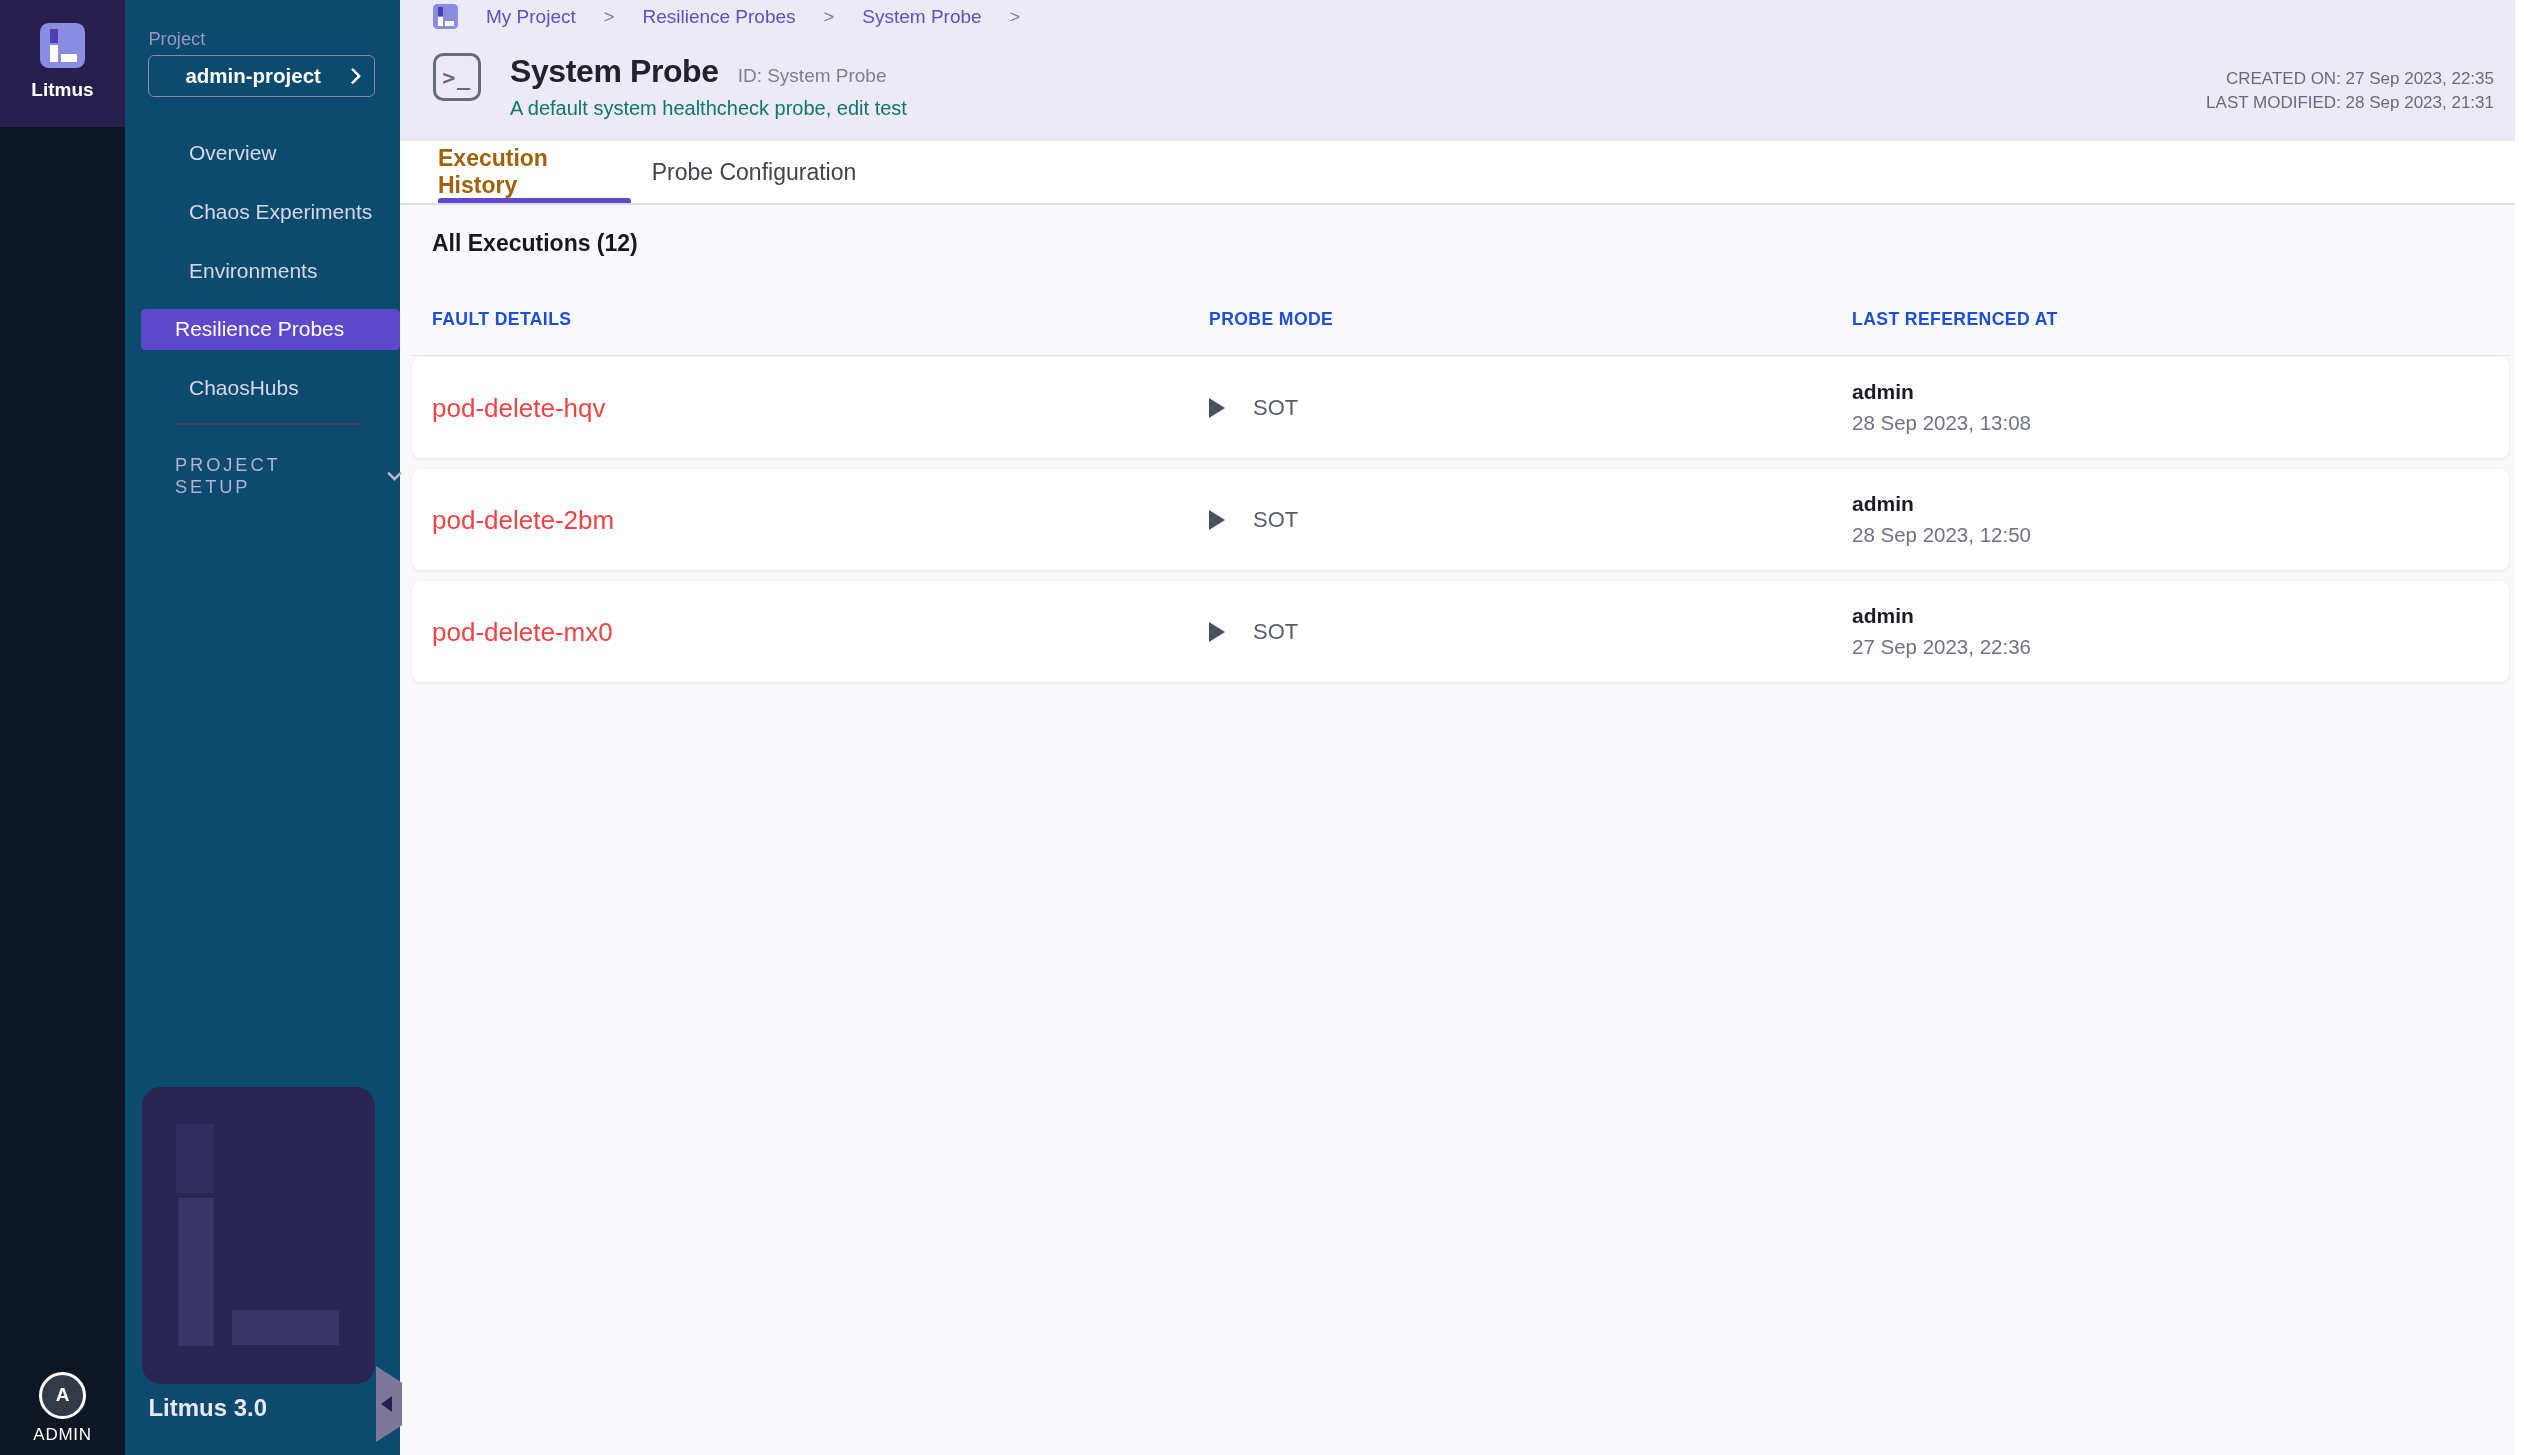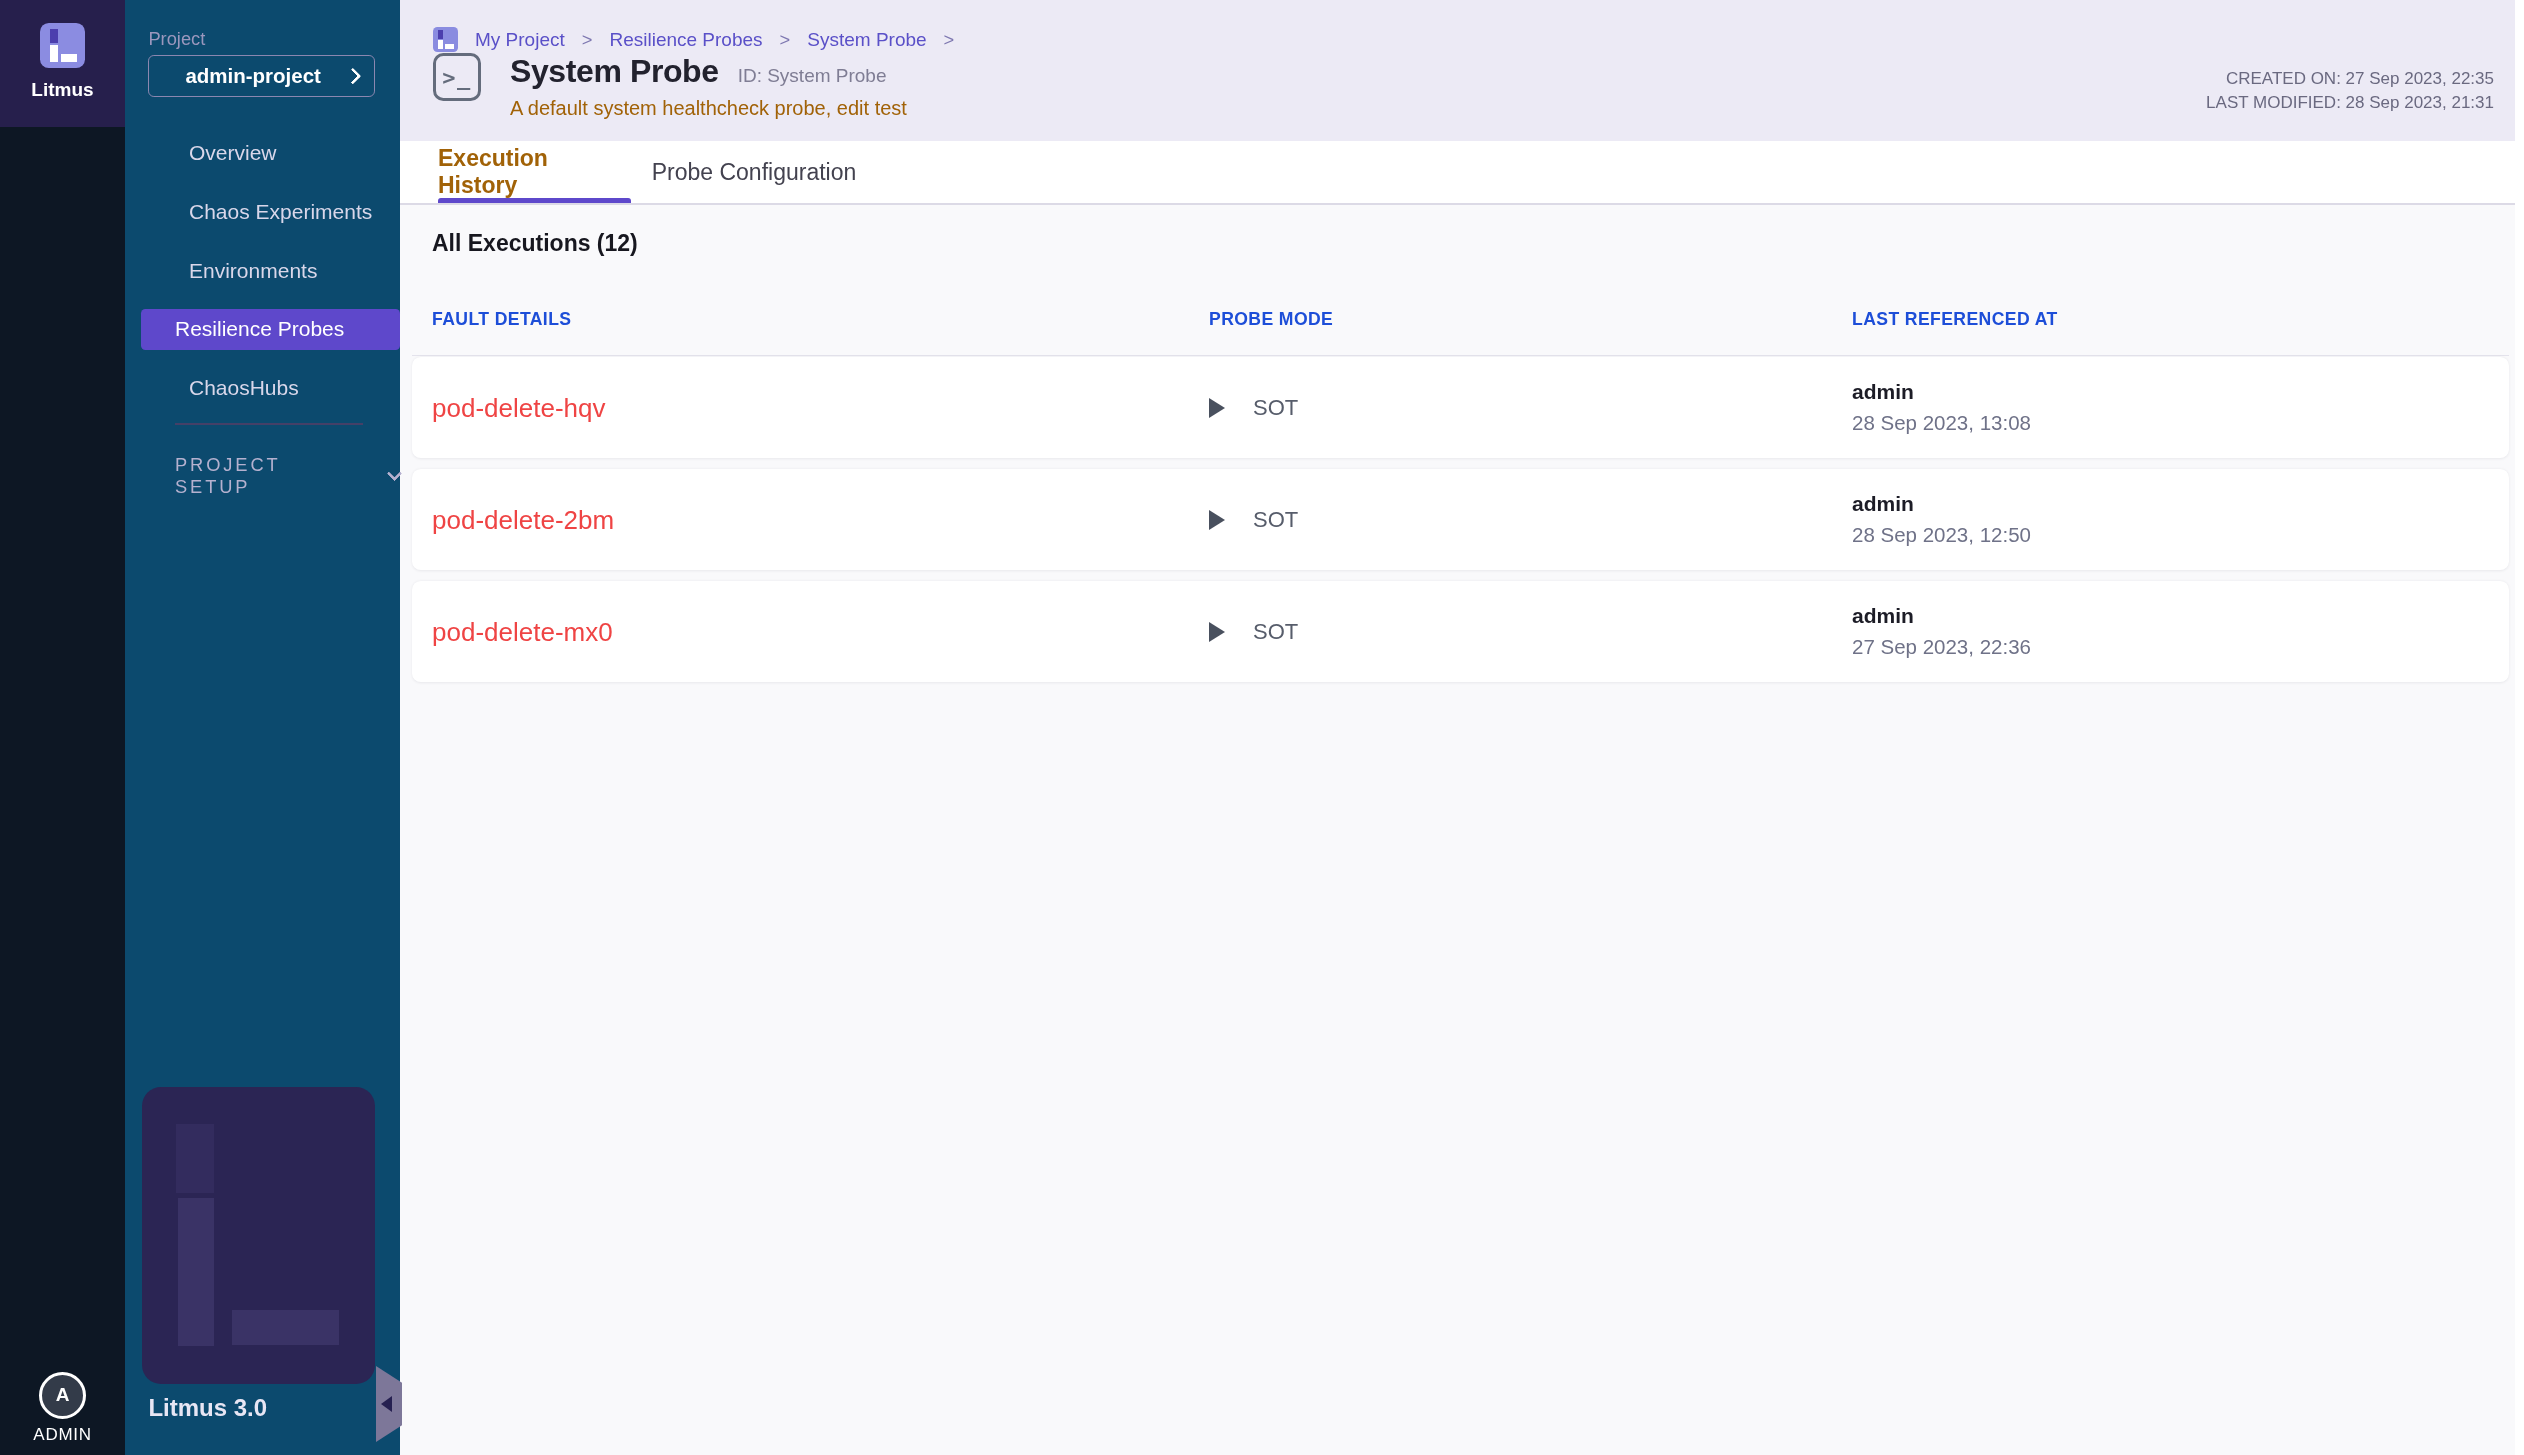--- a/index.html
+++ b/index.html
@@ -35,33 +35,33 @@
   .watermark .w1 { position:absolute; left:34px; top:37px; width:38px; height:69px; background:#332c5e; }
   .watermark .w2 { position:absolute; left:36px; top:111px; width:36px; height:148px; background:#3a3366; }
   .watermark .w3 { position:absolute; left:90px; top:223px; width:107px; height:35px; background:#3a3366; }
   .side-footer { position:absolute; left:23.4px; top:1394px; font-size:24px; font-weight:bold; color:#e8e6f4; }
   .collapse-handle { position:absolute; left:251px; top:1366px; width:26px; height:76px; background:#7d7799; clip-path:polygon(0 0, 100% 22%, 100% 78%, 0 100%); z-index:6; display:flex; align-items:center; justify-content:center; }
   .collapse-tri { width:0; height:0; border-right:11.7px solid #262051; border-top:8px solid transparent; border-bottom:8px solid transparent; margin-right:4.4px; }
 
   
   .main { position:absolute; left:399px; top:0; width:2126px; height:100%; }
   .page-header { position:relative; width:100%; height:141px; background:#eceaf5; }
-  .breadcrumb { position:absolute; left:34px; top:27px; display:flex; align-items:center; gap:17px; font-size:19px; color:#5a50c8;justify-content:center; }
+  .breadcrumb { position:absolute; left:34px; top:4px; display:flex; align-items:center; gap:28px; font-size:19px; color:#5a50c8;justify-content:center; }
   .crumb-logo { width:25px; height:25px; background:#8a8ce0; border-radius:4.4px; position:relative; }
   .crumb-logo .tick { position:absolute; left:20%; top:12%; width:18%; height:34%; background:#4c3fae; }
   .crumb-logo .stem { position:absolute; left:20%; top:50%; width:18%; height:36%; background:#fff; }
   .crumb-logo .base { position:absolute; left:46%; top:68%; width:36%; height:18%; background:#fff; }
   .crumb-sep { color:#7d77b0; font-size:18.3px; }
   .title-row { position:absolute; left:34px; top:53px; display:flex; }
   .term-icon { width:48px; height:48px; border:3.7px solid #646c7c; border-radius:10.3px; color:#646c7c; font-family:"DejaVu Sans Mono",monospace; font-size:22px; font-weight:bold; display:flex; align-items:center; justify-content:center; letter-spacing:1.5px; }
   .title-block { margin-left:29px; }
   .title-line { display:flex; align-items:baseline; gap:19px; }
   .page-title { font-size:32px; font-weight:bold; color:#22222e; letter-spacing:-0.4px; }
   .page-id { font-size:19px; color:#7f7d94; }
-  .page-sub { margin-top:7.3px; font-size:20px; color:#a16207; }
+  .page-sub { margin-top:7.3px; font-size:20px; color:#0f766e; }
   .header-meta { position:absolute; right:31px; top:67px; text-align:right; font-size:17px; color:#6a6980; line-height:24px; }
 
   .tabbar { position:relative; width:100%; height:64px; background:#ffffff; border-bottom:2.2px solid #dcdae6; }
   .tab { position:absolute; top:0; height:62px; display:flex; align-items:center; justify-content:center; font-size:23px; }
   .tab1 { left:39px; width:193px; color:#a16207; font-weight:bold; }
   .tab1::after { content:""; position:absolute; left:0; bottom:0; width:100%; height:5.1px; background:#5e48cb; border-radius:2.9px 2.9px 0 0; }
   .tab2 { left:249px; width:212px; color:#43424f; }
 
   .content { position:relative; width:100%; height:1247px; background:#f9f9fb; }
   .section-title { position:absolute; left:33px; top:25px; font-size:23px; font-weight:bold; color:#17171f; }

